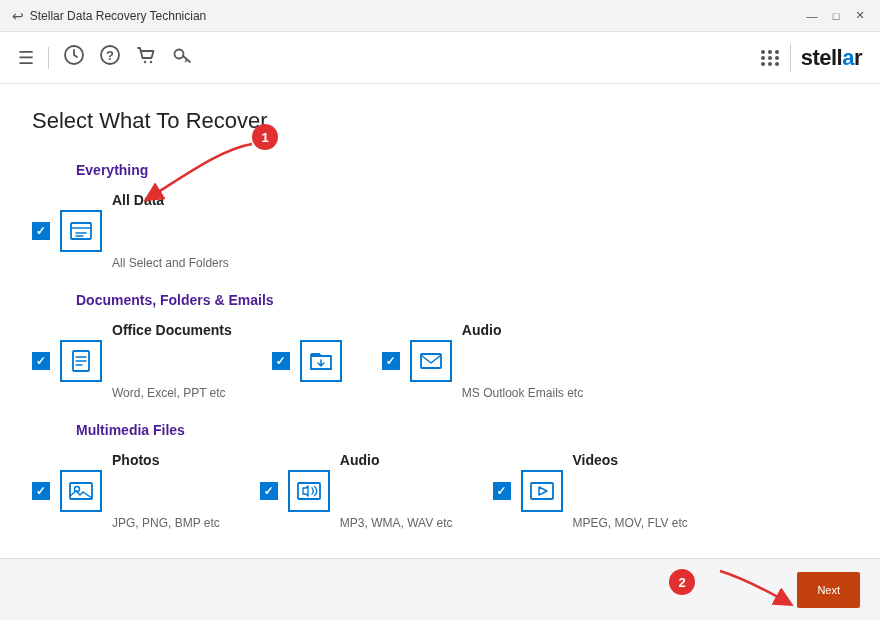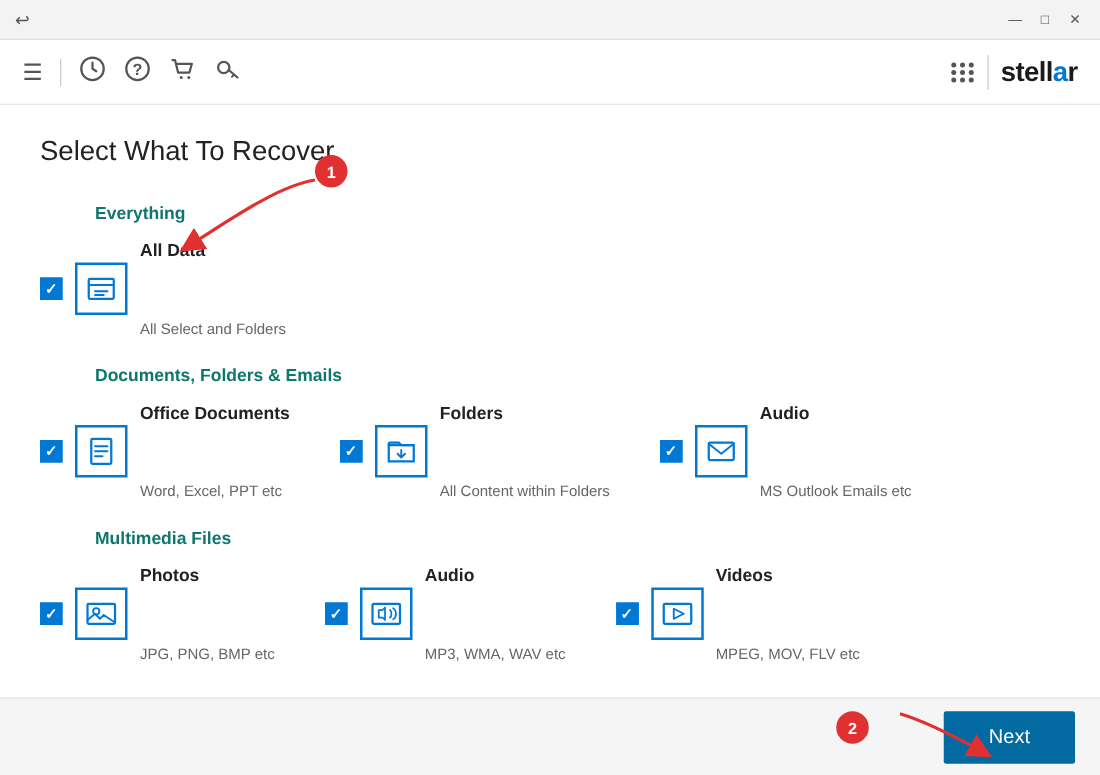--- a/index.html
+++ b/index.html
@@ -124,21 +124,21 @@
     .page-title {
       font-size: 22px;
       font-weight: 400;
       color: #222;
       margin-bottom: 28px;
     }
 
     .section-label {
       font-size: 14px;
       font-weight: 600;
-      color: #0f766e;
+      color: #4c1d95;
       margin-bottom: 14px;
       padding-left: 44px;
     }
 
     .section {
       margin-bottom: 22px;
     }
 
     .option-row {
       display: flex;
@@ -208,25 +208,25 @@
       border-top: 1px solid #e0e0e0;
       display: flex;
       align-items: center;
       justify-content: flex-end;
       padding: 0 20px;
       flex-shrink: 0;
       position: relative;
     }
 
     .next-button {
-      background: #0369a1;
+      background: #c2410c;
       color: #fff;
       border: none;
-      padding: 12px 36px;
-      font-size: 16px;
+      padding: 12px 20px;
+      font-size: 11px;
       font-weight: 500;
       cursor: pointer;
       border-radius: 2px;
     }
 
     
     .annotation-circle {
       width: 26px;
       height: 26px;
       border-radius: 50%;
@@ -245,20 +245,21 @@
       position: relative;
     }
 
   </style>
 </head>
 <body>
 
 <div class="title-bar">
   <div class="title-bar-left">
     <span class="title-bar-icon">↩</span>
+    <span class="title-bar-text">Stellar Data Recovery Technician</span>
   </div>
   <div class="title-bar-controls">
     <button class="title-bar-btn">—</button>
     <button class="title-bar-btn">□</button>
     <button class="title-bar-btn">✕</button>
   </div>
 </div>
 
 <div class="toolbar">
   <div class="toolbar-left">
@@ -370,24 +371,20 @@
         <div class="option-checkbox">
           <span class="checkmark">✓</span>
         </div>
         <div class="option-icon-box">
           <svg width="26" height="26" viewBox="0 0 26 26" fill="none">
             <path d="M3 8h20v13H3z" stroke="#0078d4" stroke-width="1.8" rx="1"></path>
             <path d="M3 8V7a1 1 0 011-1h7l2 2h10" stroke="#0078d4" stroke-width="1.8"></path>
             <path d="M13 12v6M10 15l3 3 3-3" stroke="#0078d4" stroke-width="1.5" stroke-linecap="round" stroke-linejoin="round"></path>
           </svg>
         </div>
-        <div class="option-text-group">
-          <span class="option-title">Folders</span>
-          <span class="option-subtitle">All Content within Folders</span>
-        </div>
       </div>
 
       <div class="option-item">
         <div class="option-checkbox">
           <span class="checkmark">✓</span>
         </div>
         <div class="option-icon-box">
           <svg width="26" height="26" viewBox="0 0 26 26" fill="none">
             <rect x="3" y="6" width="20" height="14" rx="1" stroke="#0078d4" stroke-width="1.8"></rect>
             <path d="M3 7l10 8 10-8" stroke="#0078d4" stroke-width="1.5" stroke-linecap="round" stroke-linejoin="round"></path>

